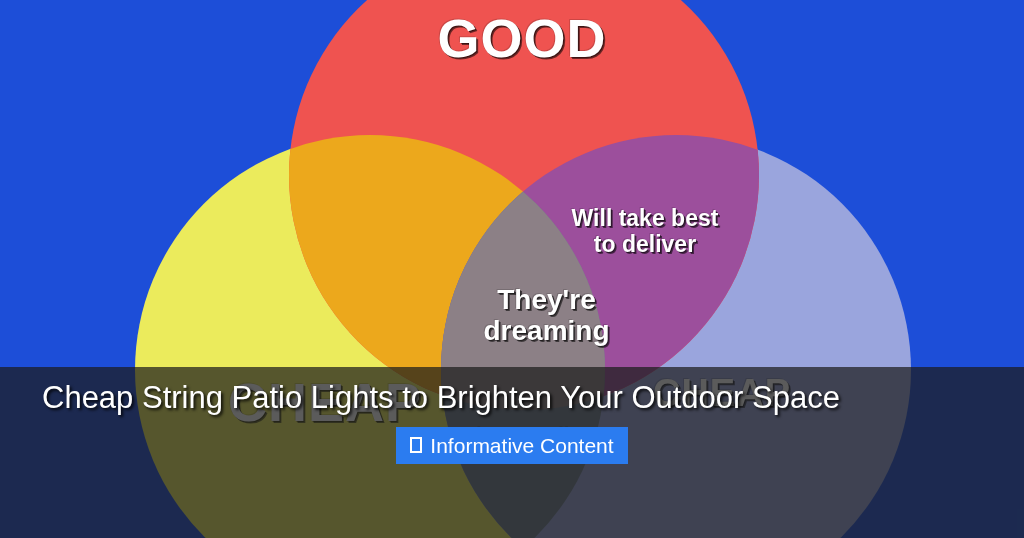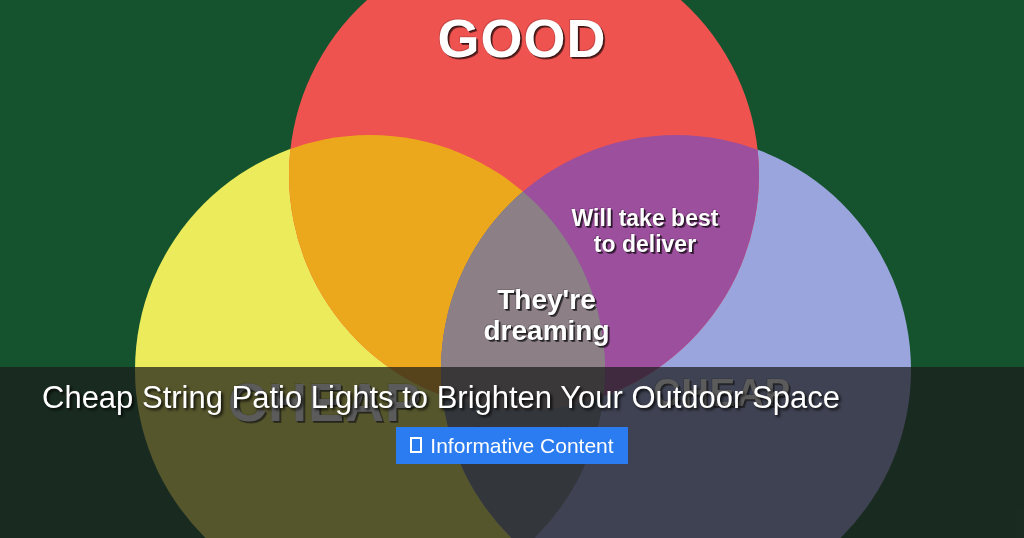--- a/index.html
+++ b/index.html
@@ -5,21 +5,21 @@
   html, body {
     margin: 0;
     padding: 0;
     background: #ffffff;
   }
   #stage {
     position: relative;
     width: 1024px;
     height: 538px;
     overflow: hidden;
-    background: #14532d;
+    background: #1d4ed8;
     font-family: "Liberation Sans", sans-serif;
   }
 
   
   #venn {
     position: absolute;
     left: 0;
     top: 0;
     width: 1024px;
     height: 538px;

